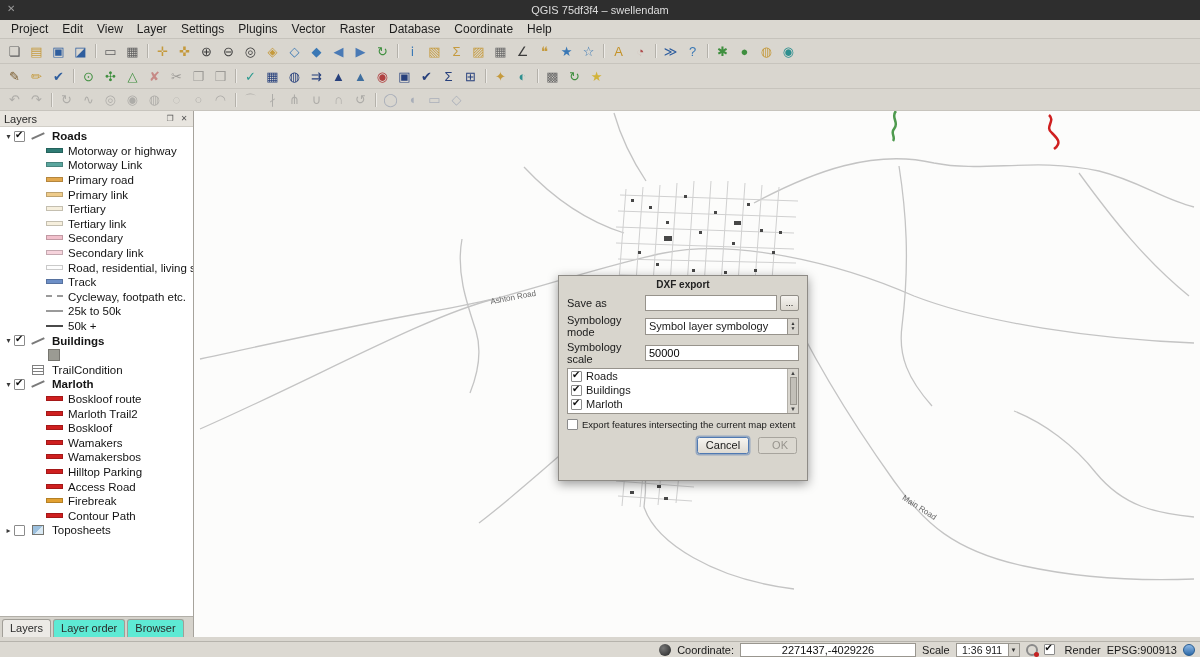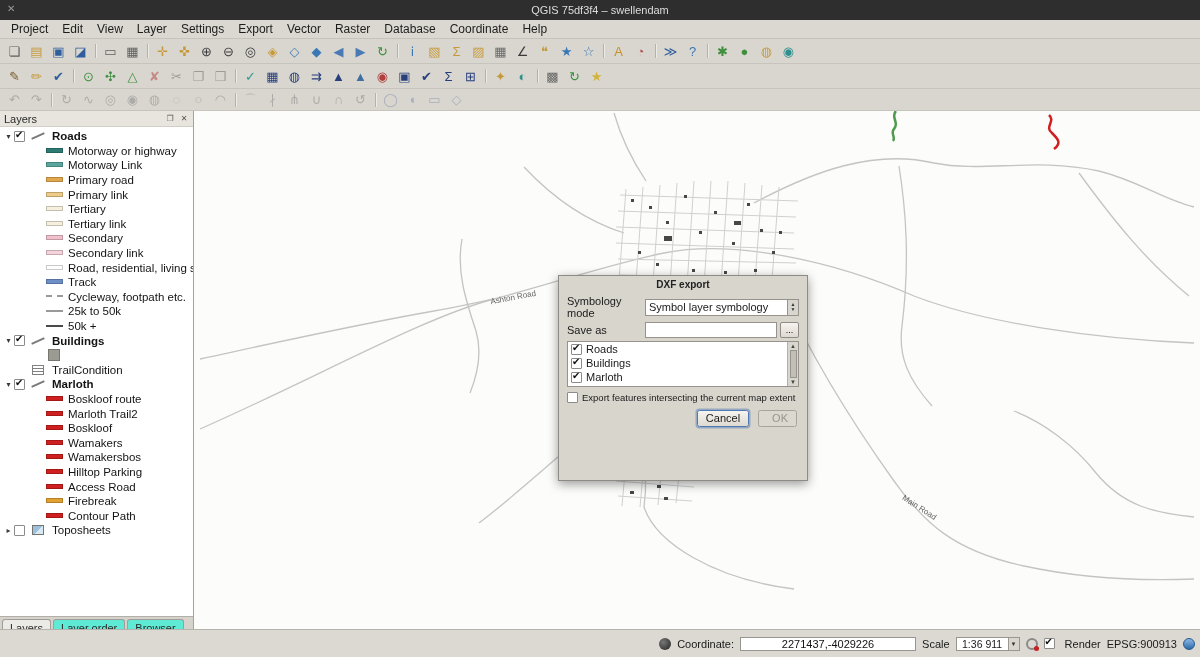--- a/index.html
+++ b/index.html
@@ -98,21 +98,21 @@
   .dlg-scroll .thumb { flex:1; width:7px; margin:1px 0; background:#c2bfb8; border:1px solid #98958e; }
   .btn { font-size:11px; padding:1px 8px 2px; background:linear-gradient(#f6f4f0,#dedad2);
          border:1px solid #908d86; border-radius:2.5px; color:#1a1a1a; font-family:"Liberation Sans",sans-serif; }
   .btn.focus { border-color:#4f79b2; box-shadow:0 0 0 1.5px rgba(86,126,182,.5); }
   .btn.disabled { color:#98958e; background:#dbd8d0; border-color:#a7a49d;padding-left:13px; }
   .dlg-btnrow { display:flex; gap:6px; margin:5px 8px 0; }
   .dlg-cbrow { display:flex; align-items:flex-end; margin:5px 8px 0; font-size:9.5px; }
   .dlg-bottom { display:flex; justify-content:flex-end; gap:9px; margin:7px 10px 0; }
 
   
-  .statusbar { position:absolute; left:0; right:0; bottom:0; height:28px; background:#dcd9d2;
+  .statusbar { position:absolute; left:0; right:0; bottom:0; height:16px; background:#dcd9d2;
                border-top:1px solid #b6b3ac; display:flex; align-items:center; padding:0 5px; gap:6px;
                font-size:11px; color:#1a1a1a; }
   .sb-sp { flex:1; }
   .sb-field { width:176px; height:14px; background:#fff; border:1px solid #99968f; font-size:11px;
               text-align:center; font-family:"Liberation Sans",sans-serif; color:#111; }
   .sb-combo { width:64px; height:14px; background:#fff; border:1px solid #99968f; display:flex; align-items:center; }
   .sb-combo .val { flex:1; text-align:center; font-size:10.5px; }
   .sb-combo .arr { width:11px; align-self:stretch; background:#d9d6cf; border-left:1px solid #99968f;
                    font-size:6px; display:flex; align-items:center; justify-content:center; color:#333; }
   .round-icon { width:12px; height:12px; border-radius:50%; flex:none; }
@@ -131,21 +131,21 @@
   <span>QGIS 75df3f4 – swellendam</span>
 </div>
 
 <div class="menubar">
 
 <span class="menu-item">Project</span>
     <span class="menu-item">Edit</span>
     <span class="menu-item">View</span>
     <span class="menu-item">Layer</span>
     <span class="menu-item">Settings</span>
-    <span class="menu-item">Export</span>
+    <span class="menu-item">Plugins</span>
     <span class="menu-item">Vector</span>
     <span class="menu-item">Raster</span>
     <span class="menu-item">Database</span>
     <span class="menu-item">Coordinate</span>
     <span class="menu-item">Help</span>
   </div>
 
 <div id="tb1" class="toolbar">
 
 <span class="tb-item icon">
@@ -726,36 +726,40 @@
       <path d="M 855 4 C 862 10 850 16 858 22 C 864 28 868 32 860 38" stroke="#cf1f1f" stroke-width="2.5" fill="none"></path>
       <path d="M 702 0 C 696 6 706 12 700 18 C 696 22 702 26 699 30" stroke="#4e9a4e" stroke-width="2.5" fill="none"></path>
     </svg>
     <div class="map-label" id="lbl-ashton">Ashton Road</div>
     <div class="map-label" id="lbl-main">Main Road</div>
 
     <div class="dialog" style="left:364px; top:164px;">
       <div class="dlg-title">DXF export</div>
 
       <div class="dlg-row">
+        <label>Save as</label>
+        <input class="dlg-input" value="" style="">
+        <button class="browse-btn">...</button>
+      </div>
+
+      <div class="dlg-row">
         <label>Symbology mode</label>
         <div class="combo">
           <span class="val">Symbol layer symbology</span>
           <span class="spin">
               <span>▲</span>
               <span>▼</span>
             </span>
         </div>
       </div>
 
       <div class="dlg-row">
-        <label>Save as</label>
-        <input class="dlg-input" value="" style="">
-        <button class="browse-btn">...</button>
+        <label>Symbology scale</label>
+        <input class="dlg-input" value="50000" style="">
       </div>
-
 
       <div class="dlg-list">
         <div>
 
         <div class="dlg-li">
               <span class="cb checked"></span>
               <span class="dlg-li-lbl">Roads</span>
             </div>
             <div class="dlg-li">
               <span class="cb checked"></span>

